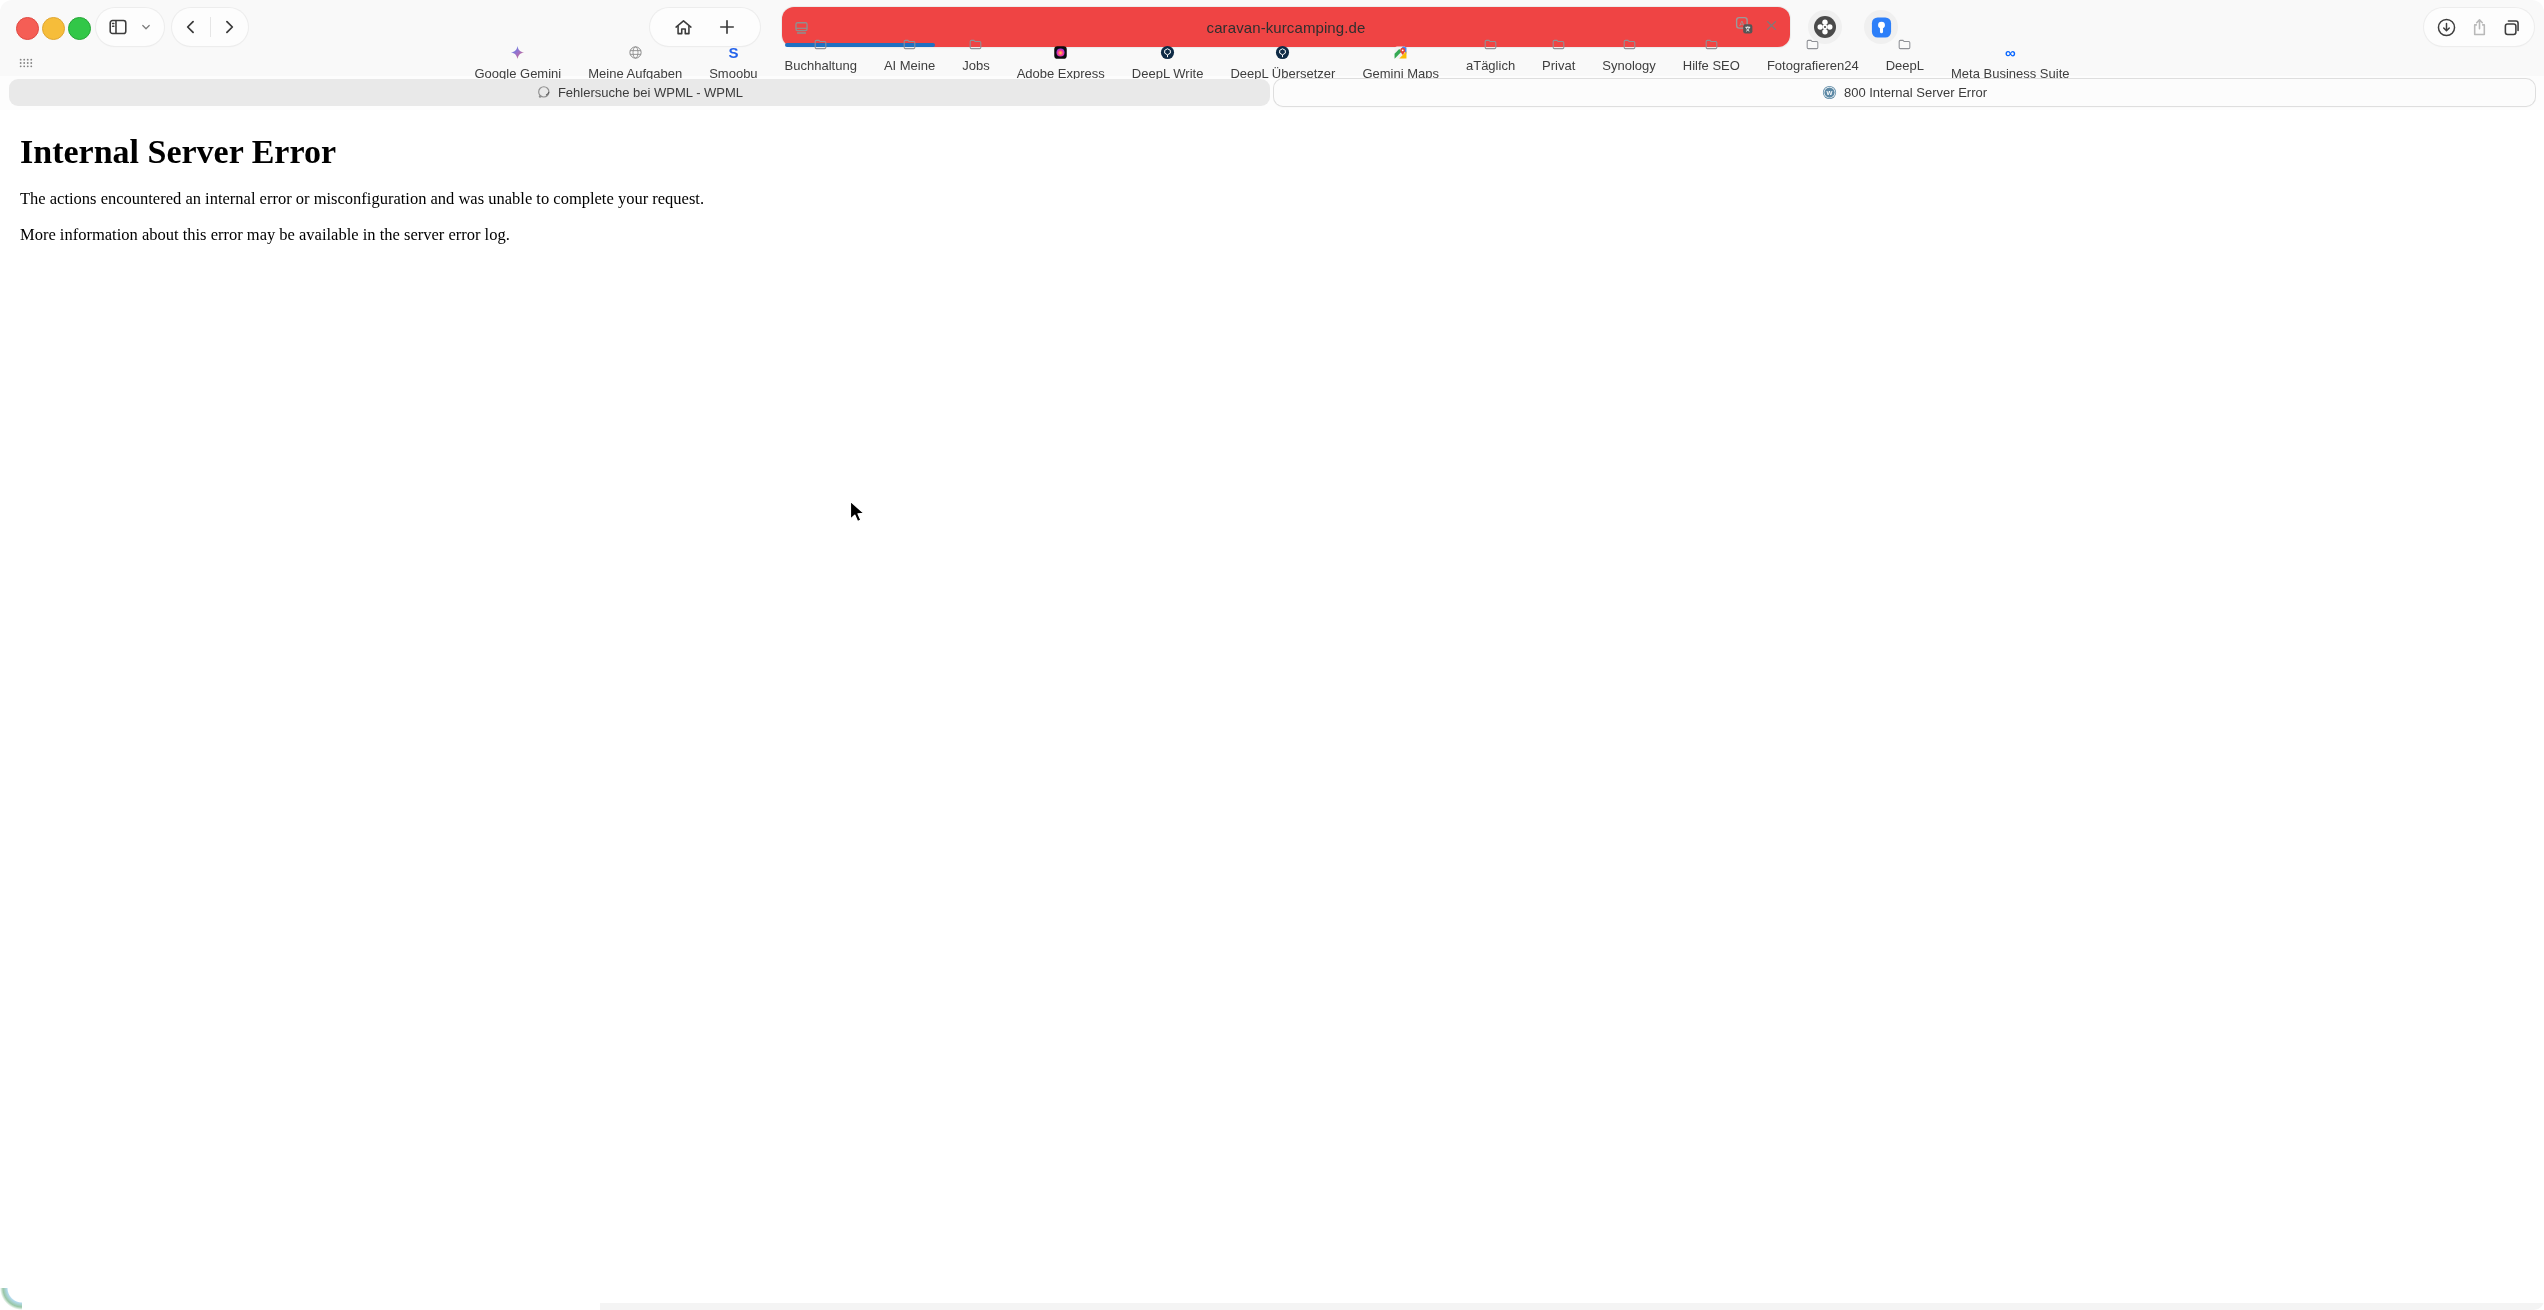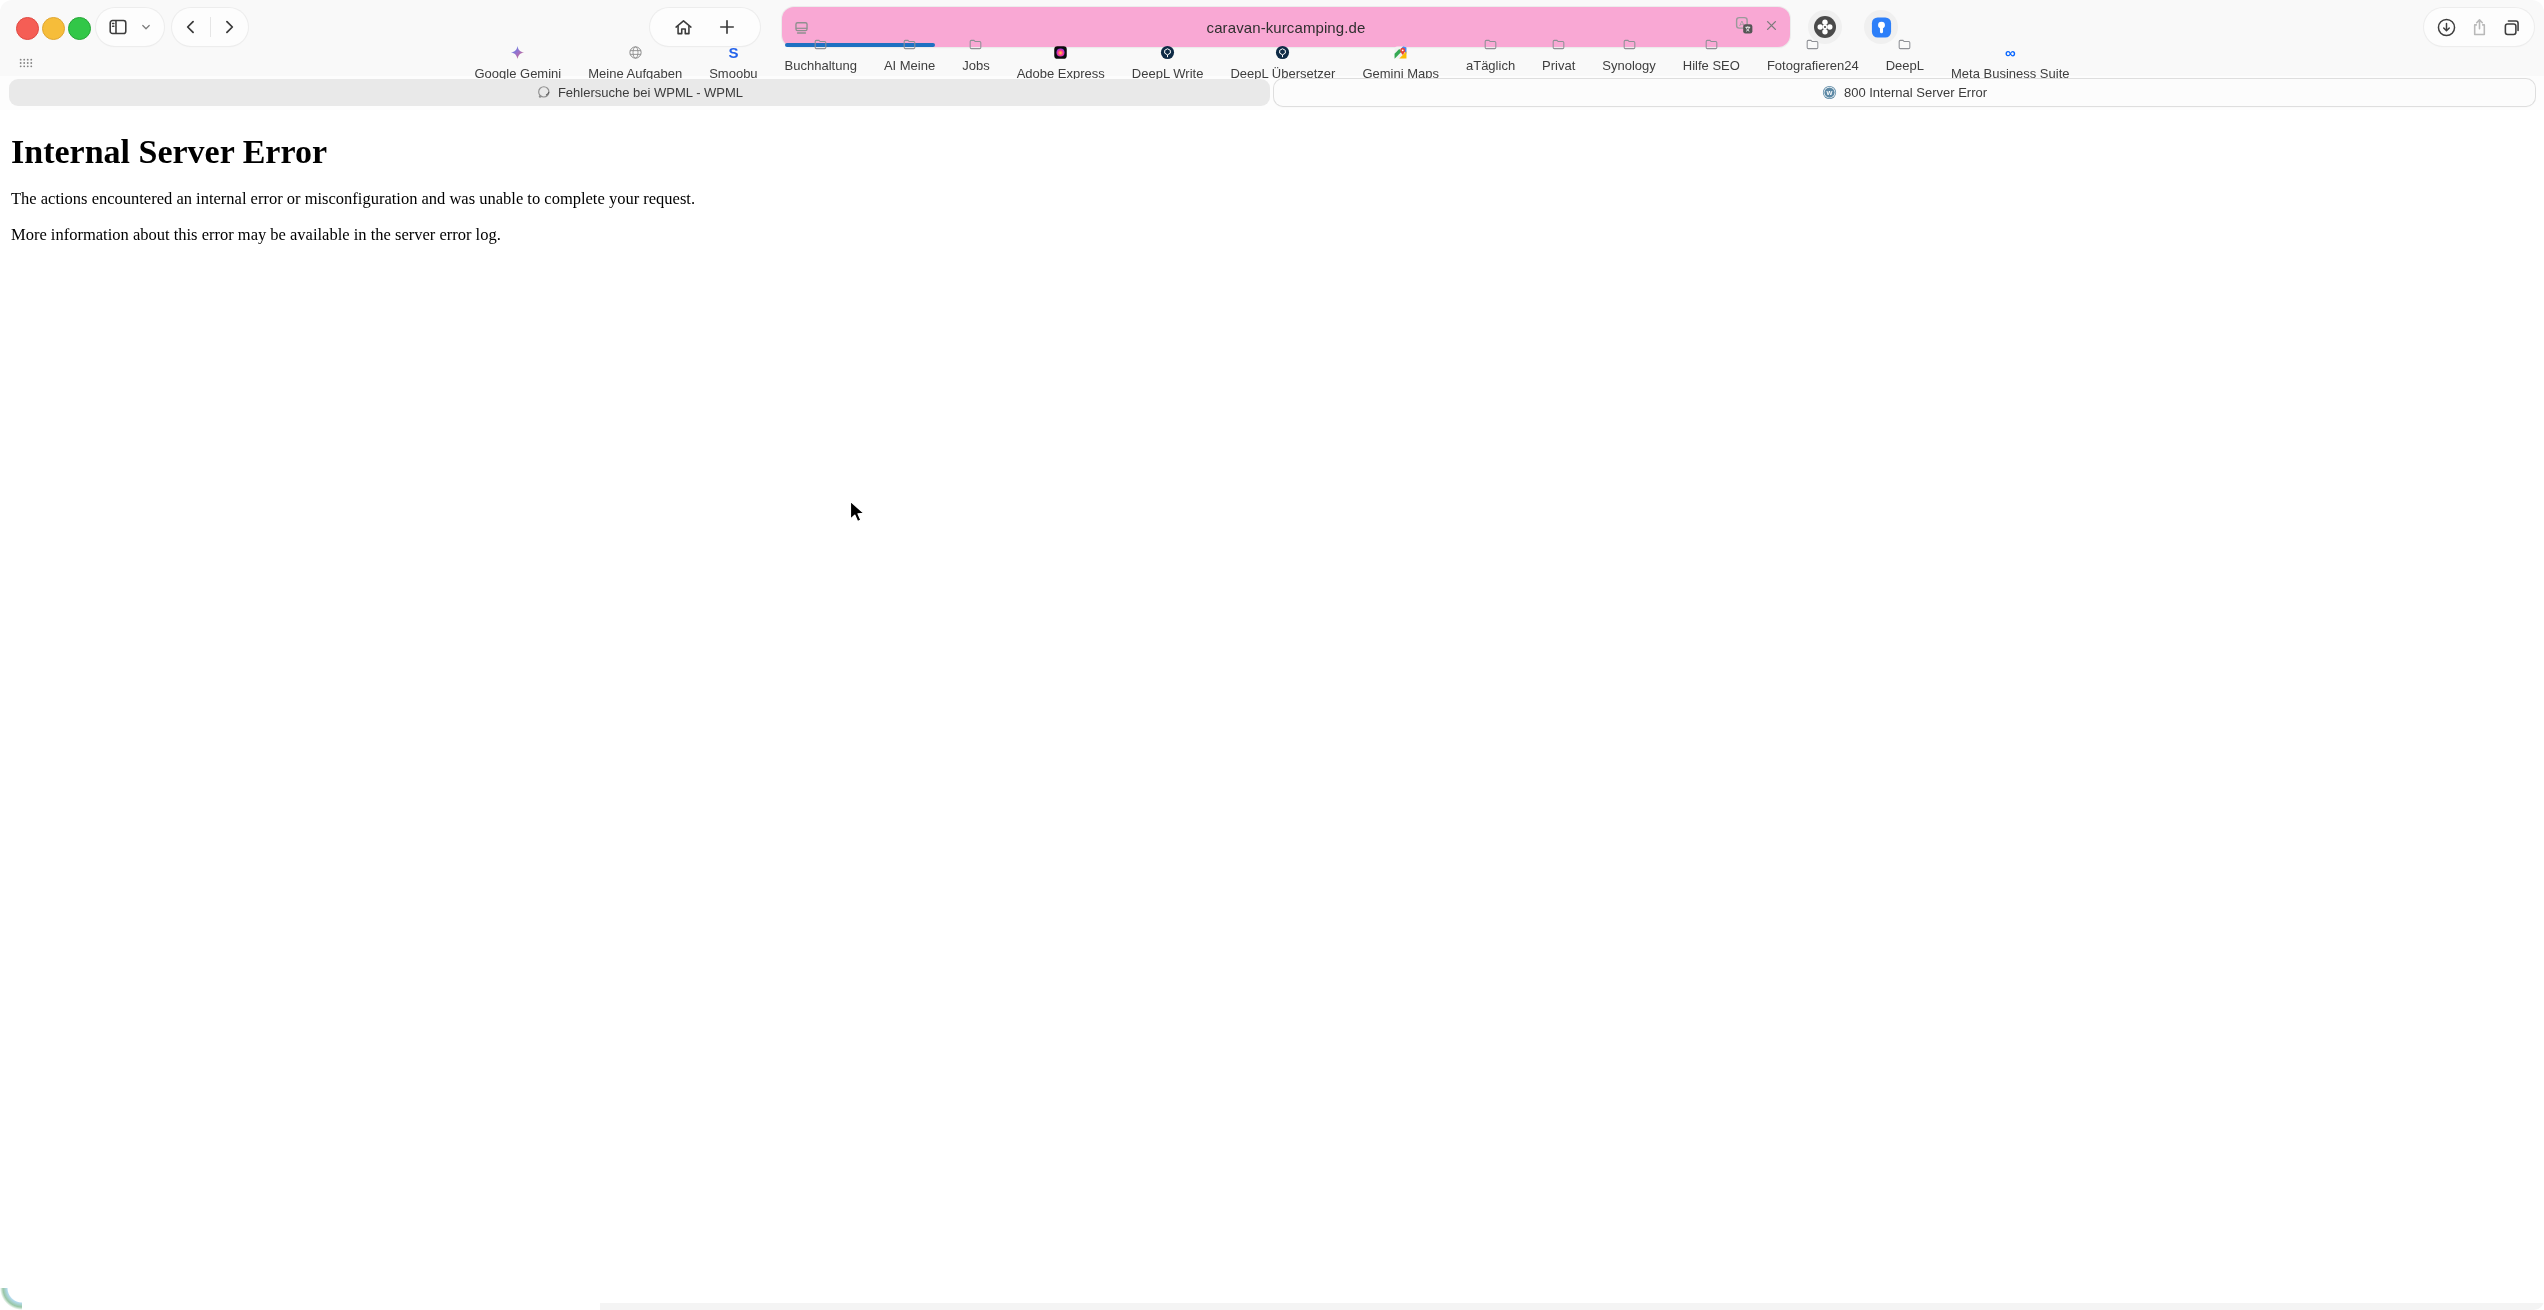--- a/index.html
+++ b/index.html
@@ -19,21 +19,21 @@
   .tl-red{background:#f55e55;border:1px solid #e14942;}
   .tl-yellow{background:#f6bd3a;border:1px solid #e0a631;}
   .tl-green{background:#32c748;border:1px solid #26a637;}
 
   .pill{position:absolute;top:8px;height:38px;border-radius:19px;background:#fdfdfd;
         box-shadow:0 0 0 1px #ededed, 0 1px 2px rgba(0,0,0,0.04);
         display:flex;align-items:center;justify-content:space-evenly;}
   .pill svg{display:block;}
 
   .addr{position:absolute;left:782px;top:7px;width:1008px;height:40px;border-radius:12px;
-        background:#f9a8d4;box-shadow:0 0 0 1px #ececec, 0 1px 2px rgba(0,0,0,0.05);}
+        background:#ef4444;box-shadow:0 0 0 1px #ececec, 0 1px 2px rgba(0,0,0,0.05);}
   .addr-inner{position:relative;width:100%;height:100%;display:flex;align-items:center;}
   .addr-url{position:absolute;left:0;right:0;text-align:center;font-size:15px;color:#2f2f2f;letter-spacing:.1px;}
   .addr-left{position:absolute;left:10px;top:0;bottom:0;display:flex;align-items:center;}
   .addr-right{position:absolute;right:10px;top:0;bottom:0;display:flex;align-items:center;gap:8px;}
   .progress{position:absolute;left:3px;bottom:0px;width:150px;height:4px;border-radius:3px;background:#1f70c1;}
 
   .ext-circle{position:absolute;top:10px;width:34px;height:34px;border-radius:50%;background:#f0f0f0;
               display:flex;align-items:center;justify-content:center;}
 
   
@@ -46,21 +46,21 @@
   
   .tabbar{position:absolute;left:9px;right:9px;top:79px;height:27px;display:flex;gap:4px;justify-content:space-between;}
   .tab{flex:1;display:flex;align-items:center;justify-content:center;gap:7px;border-radius:9px;
        font-size:13px;color:#3c3c3c;}
   .tab.inactive{background:#e9e9e9;}
   .tab.active{background:#fcfcfc;box-shadow:0 0 0 1px #dedede, 0 1px 2px rgba(0,0,0,0.05);}
   .tab .t-title{overflow:hidden;text-overflow:ellipsis;white-space:nowrap;}
 
   
   .page{position:absolute;left:0;top:110px;right:0;bottom:0;background:#ffffff;
-        font-family:"Liberation Serif", serif;color:#000;padding:0 11px;}
+        font-family:"Liberation Serif", serif;color:#000;padding:0 20px;}
   .page h1{font-size:34px;font-weight:bold;margin:22px 0 18px 0;line-height:1.15;}
   .page p{font-size:16.5px;margin:16px 0;line-height:1.18;}
 
   
   .corner-bl{position:absolute;left:0;bottom:0;width:22px;height:22px;
              background:radial-gradient(circle at 100% 0%, transparent 14px, #9fd0e8 15px, #7fb88f 19px, #ffffff 22px);
              opacity:.8;}
   .bottom-strip{position:absolute;left:600px;right:0;bottom:0;height:7px;background:#f1f1f1;opacity:.8;}
 
   .cursor{position:absolute;left:845px;top:498px;}

